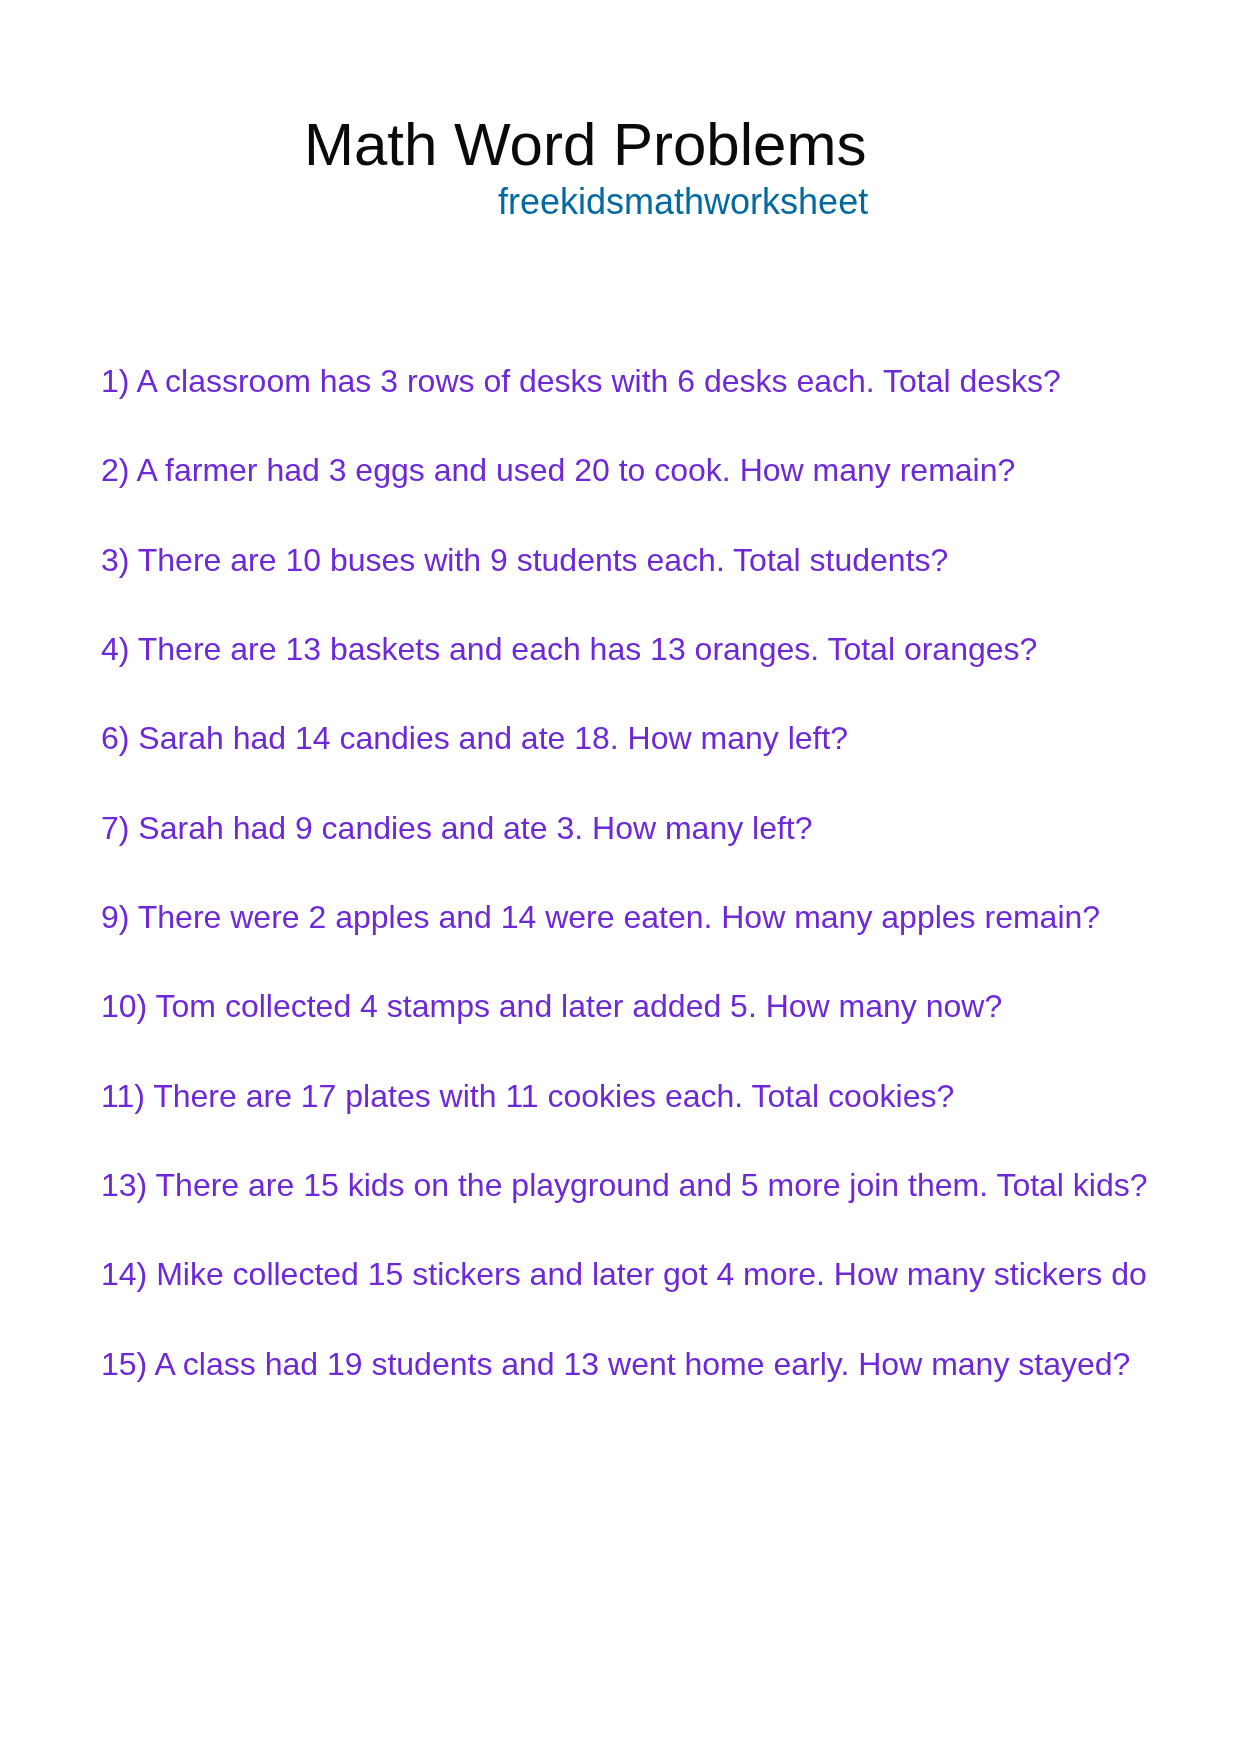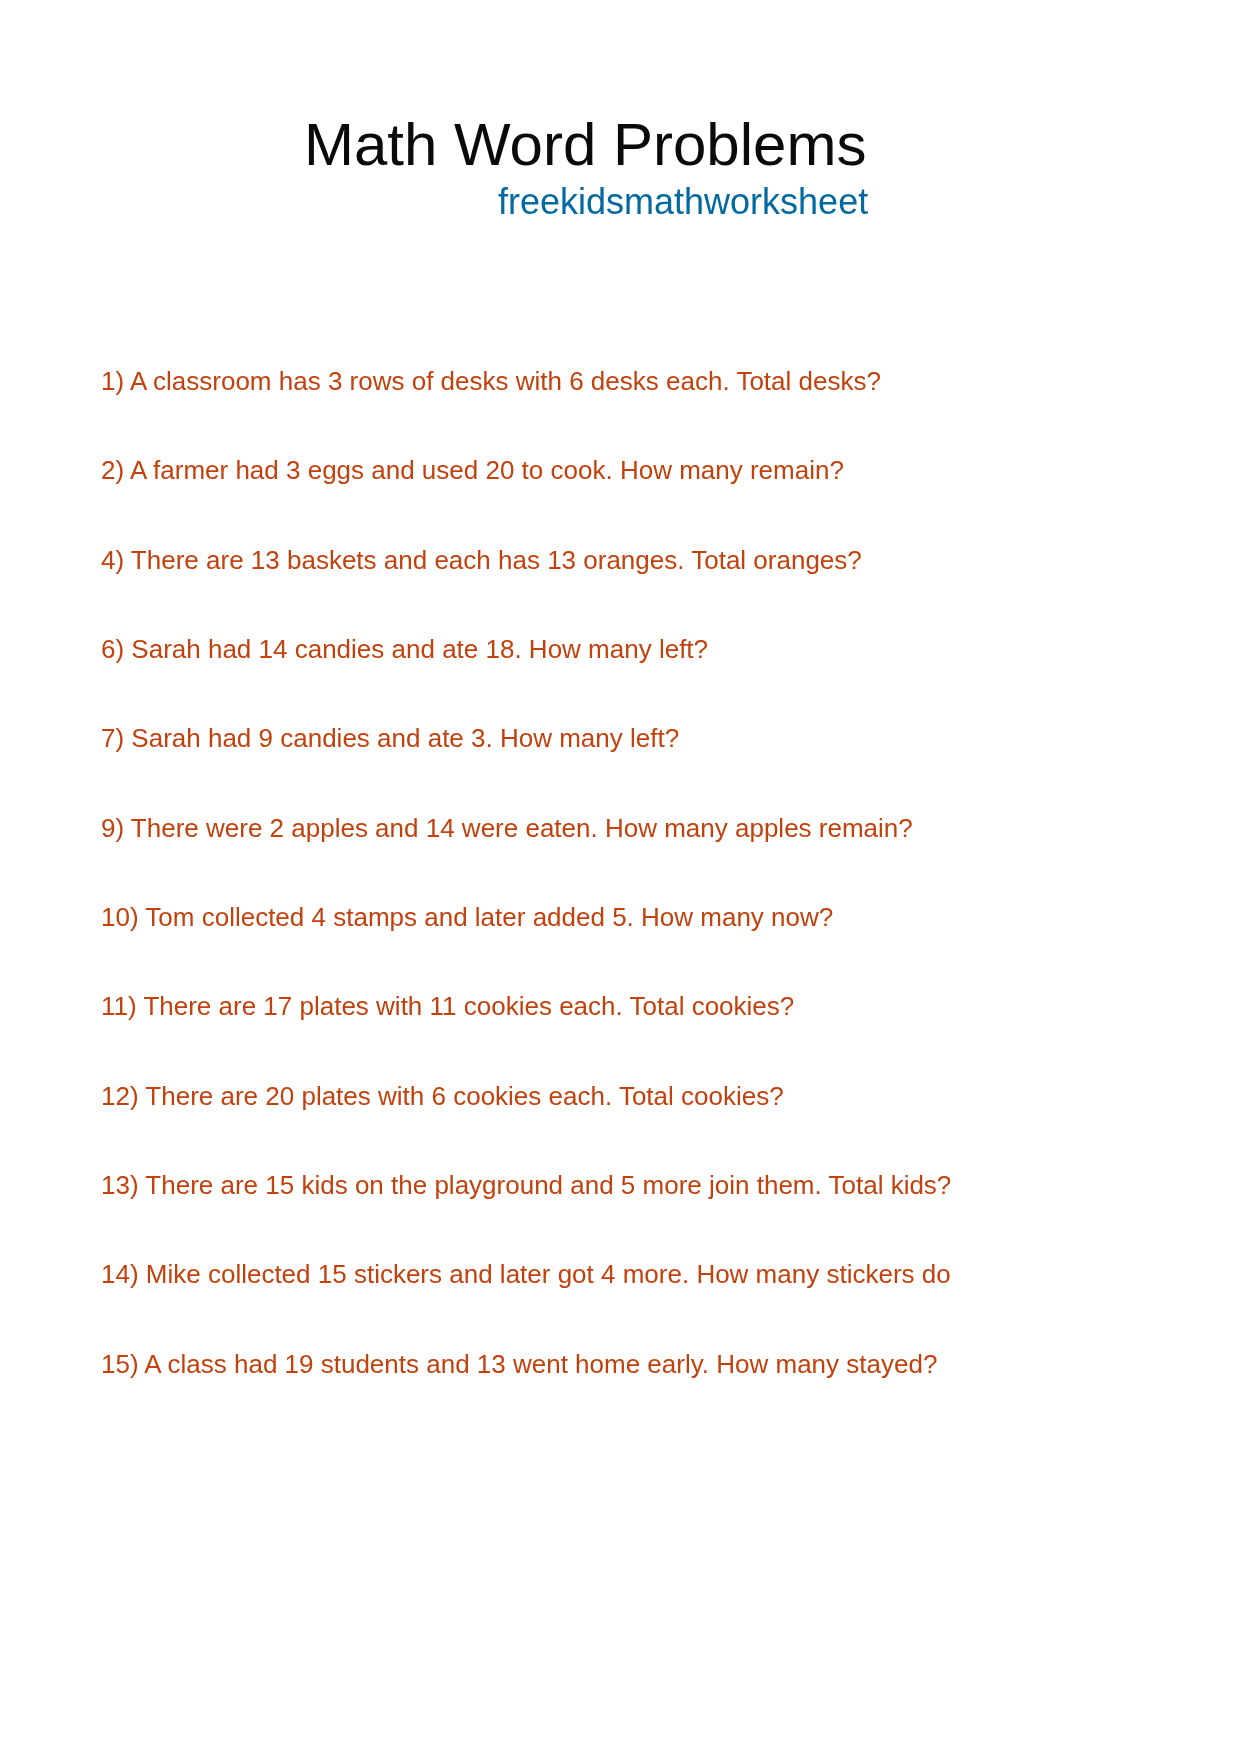--- a/index.html
+++ b/index.html
@@ -44,44 +44,44 @@
   }
 
   .problem-list {
     position: absolute;
     left: 101px;
     top: 325px;
     right: 0;
   }
 
   .problem {
-    font-size: 26px;
+    font-size: 32px;
     line-height: 89.35px;
-    color: #c2410c;
+    color: #6d28d9;
     white-space: nowrap;
     overflow: visible;
   }
 </style>
 </head>
 <body>
 
 <div class="page">
 
   <h1 class="title">Math Word Problems</h1>
 
   <div class="subtitle">freekidsmathworksheet</div>
 
   <div class="problem-list">
     <div class="problem">1) A classroom has 3 rows of desks with 6 desks each. Total desks?</div>
     <div class="problem">2) A farmer had 3 eggs and used 20 to cook. How many remain?</div>
+    <div class="problem">3) There are 10 buses with 9 students each. Total students?</div>
     <div class="problem">4) There are 13 baskets and each has 13 oranges. Total oranges?</div>
     <div class="problem">6) Sarah had 14 candies and ate 18. How many left?</div>
     <div class="problem">7) Sarah had 9 candies and ate 3. How many left?</div>
     <div class="problem">9) There were 2 apples and 14 were eaten. How many apples remain?</div>
     <div class="problem">10) Tom collected 4 stamps and later added 5. How many now?</div>
     <div class="problem">11) There are 17 plates with 11 cookies each. Total cookies?</div>
-    <div class="problem">12) There are 20 plates with 6 cookies each. Total cookies?</div>
     <div class="problem">13) There are 15 kids on the playground and 5 more join them. Total kids?</div>
     <div class="problem">14) Mike collected 15 stickers and later got 4 more. How many stickers do</div>
     <div class="problem">15) A class had 19 students and 13 went home early. How many stayed?</div>
   </div>
 
 </div>
 
 </body></html>

